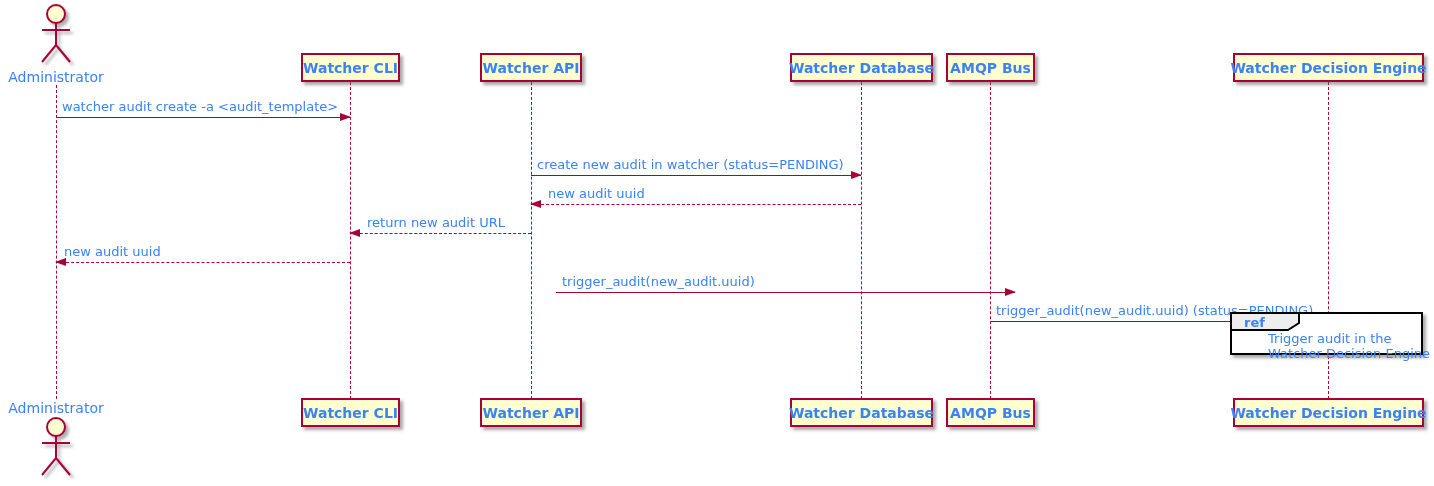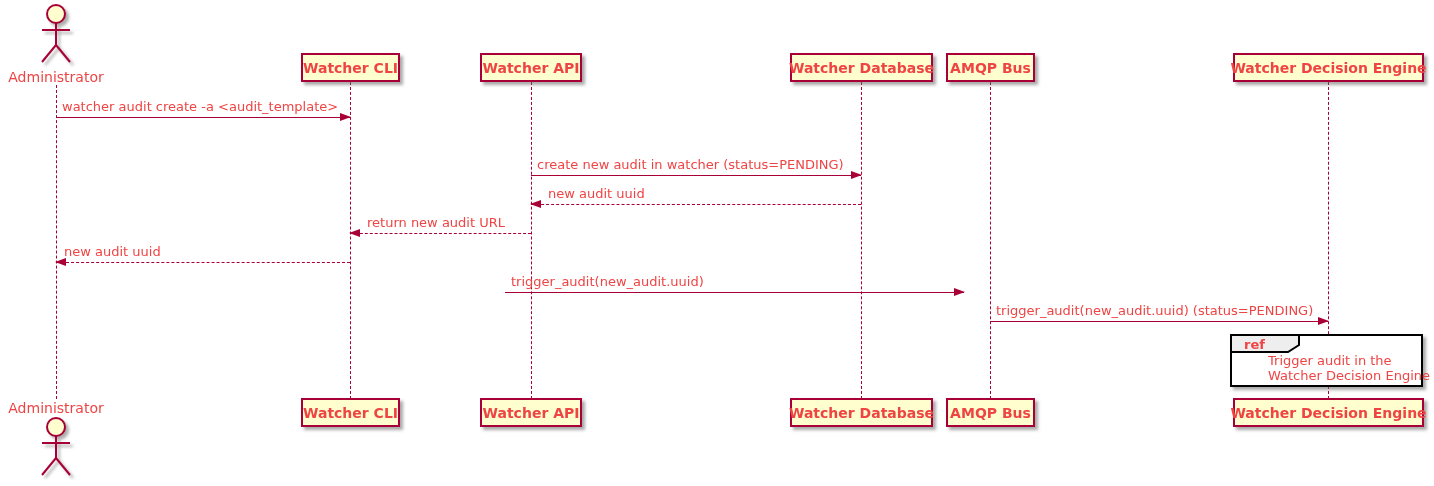--- a/index.html
+++ b/index.html
@@ -1,21 +1,21 @@
 <!DOCTYPE html>
 <html><head>
 <meta charset="utf-8">
 <style>
   html,body{margin:0;padding:0;background:#ffffff;}
   .canvas{
     position:relative;
     width:1434px;height:486px;
     background:#ffffff;
     font-family:"DejaVu Sans", sans-serif;
-    color:#ef4444;
+    color:#3b82f6;
     overflow:hidden;
   }
   
   .lifeline{
     position:absolute;
     width:0;
     border-left:1px dashed #A80036;
     z-index:1;
   }
   
@@ -141,30 +141,30 @@
       <i class="ah"></i>
   </div>
   <div class="msg dashed left" style="left:350px;top:215px;width:181px">
     <span class="mlabel" style="left:17px">return new audit URL</span>
       <i class="ah"></i>
   </div>
   <div class="msg dashed left" style="left:56px;top:244px;width:294px">
     <span class="mlabel" style="left:8px">new audit uuid</span>
       <i class="ah"></i>
   </div>
-  <div class="msg solid right" style="left:505px;top:274px;width:459px">
+  <div class="msg solid right" style="left:556px;top:274px;width:459px">
     <span class="mlabel" style="left:6px">trigger_audit(new_audit.uuid)</span>
       <i class="ah"></i>
   </div>
   <div class="msg solid right" style="left:990px;top:303px;width:338px">
     <span class="mlabel" style="left:6px">trigger_audit(new_audit.uuid) (status=PENDING)</span>
       <i class="ah"></i>
   </div>
 
-  <div class="refbox" style="left:1230px;top:334px;width:193px;height:53px">
+  <div class="refbox" style="left:1230px;top:312px;width:193px;height:43px">
     <svg class="reftab" width="71" height="20" viewBox="0 0 71 20">
       <polygon points="1,1 69,1 69,11 58,18 1,18" fill="#EEEEEE" stroke="#000000" stroke-width="2"></polygon>
     </svg>
     <span class="refkw">ref</span>
     <div class="reftext">
       <div>Trigger audit in the</div>
       <div>Watcher Decision Engine</div>
     </div>
   </div>
 

